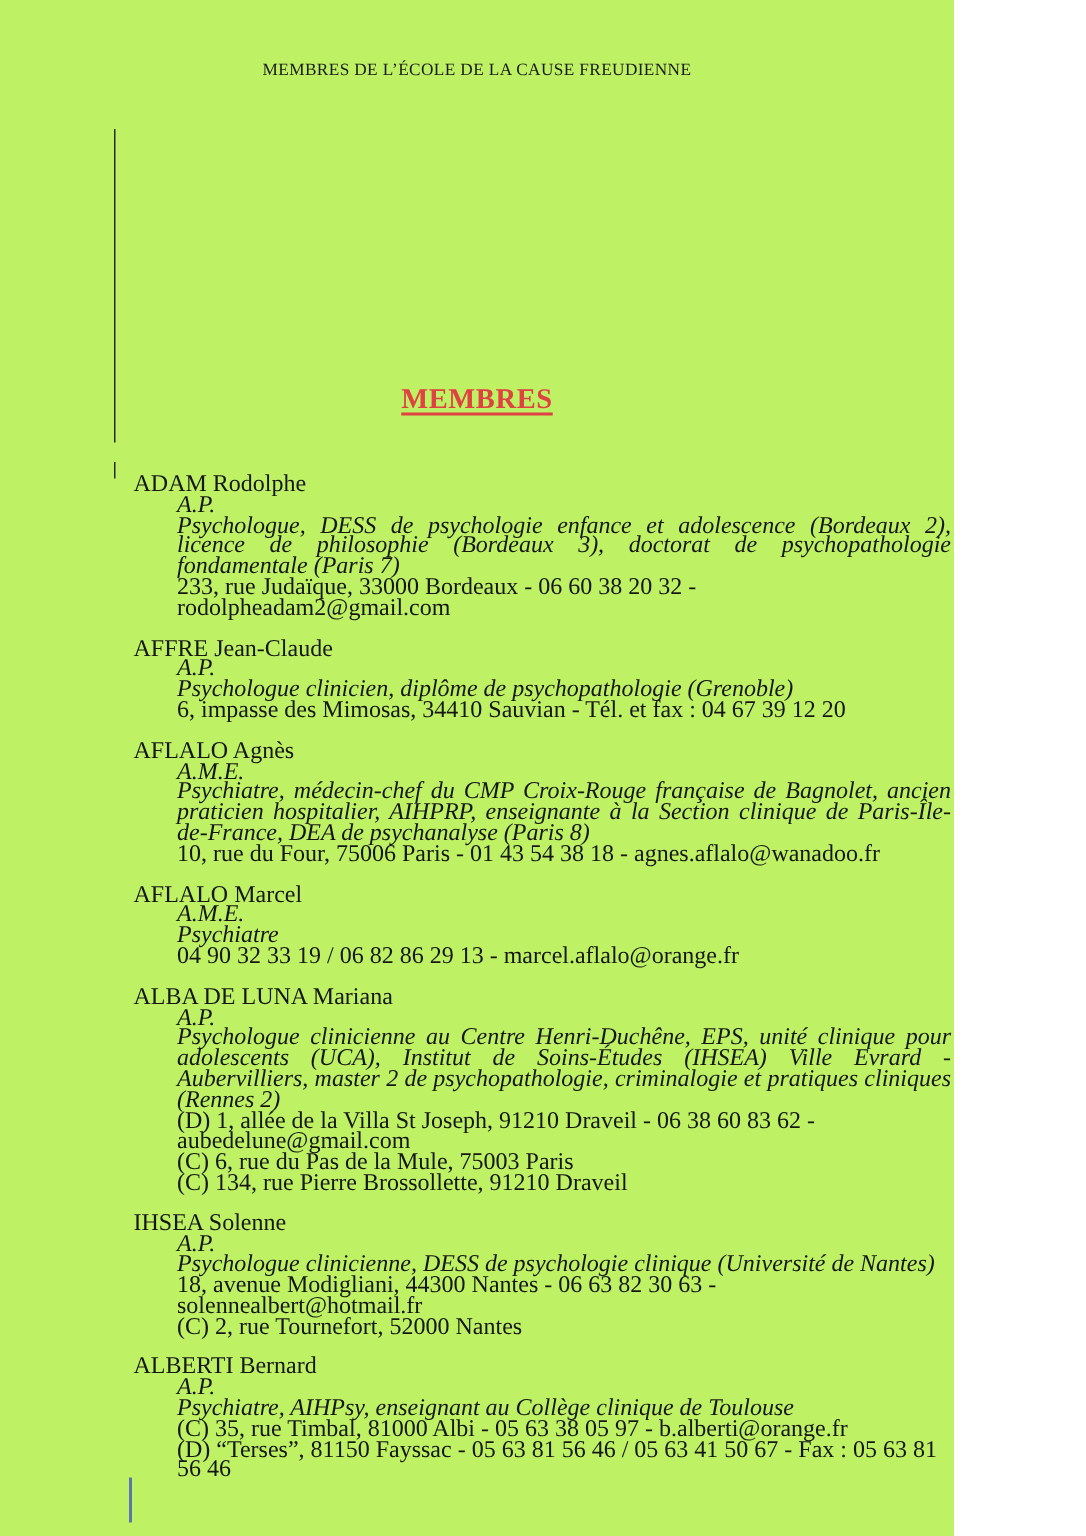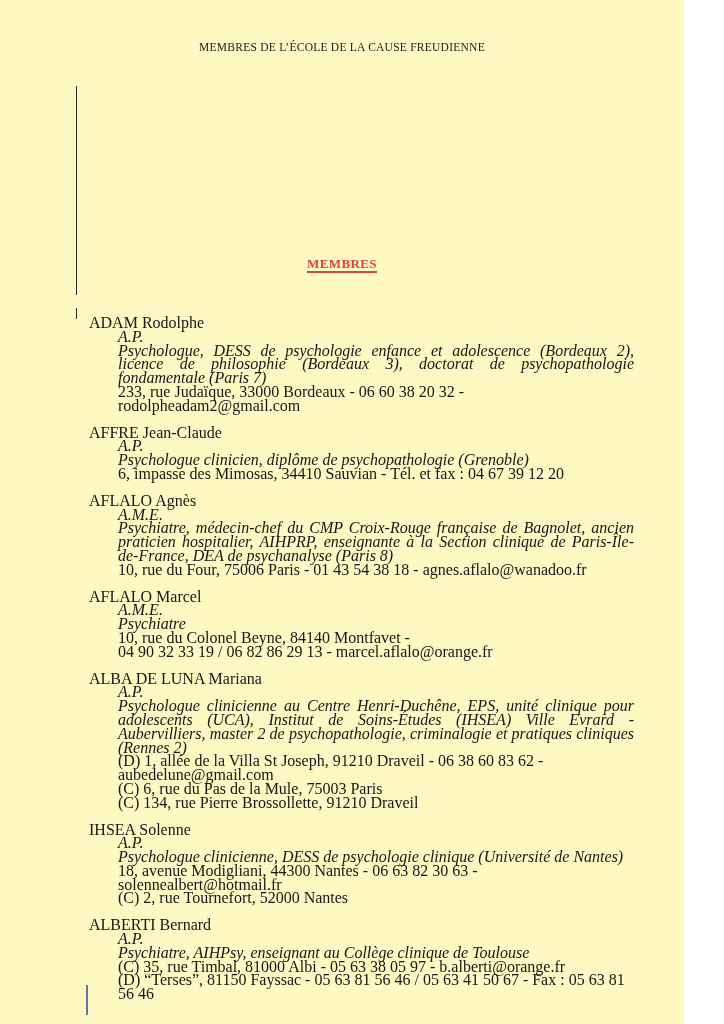--- a/index.html
+++ b/index.html
@@ -1,20 +1,20 @@
 <!DOCTYPE html>
 <html style="--accent: #e04143;"><head>
 <meta charset="utf-8">
 <style>
   html, body { margin: 0; padding: 0; background: #ffffff; }
   .page {
     position: relative;
-    width: 684px;
+    width: 636px;
     height: 1024px;
-    background: #fef9c3;
+    background: #bef264;
     font-family: "Liberation Serif", "DejaVu Serif", serif;
     color: #161616;
     overflow: hidden;
   }
   .doc-header {
     position: absolute;
     top: 41px;
     left: 0;
     width: 100%;
     text-align: center;
@@ -29,21 +29,21 @@
     background: #2a2a2a;
   }
   .change-bar.long { top: 86px; height: 209px; }
   .change-bar.short { top: 308px; height: 11px; }
   .section-title {
     position: absolute;
     top: 256px;
     left: 0;
     width: 100%;
     text-align: center;
-    font-size: 13px;
+    font-size: 19px;
     font-weight: bold;
     letter-spacing: 0.4px;
   }
   .section-title span {
     color: var(--accent, #e04143);
     text-decoration: underline;
     text-decoration-thickness: 1.5px;
     text-underline-offset: 3px;
   }
   .member-list {
@@ -105,21 +105,20 @@
     <div class="name">AFLALO Agnès</div>
     <div class="detail status">A.M.E.</div>
     <div class="detail desc">Psychiatre, médecin-chef du CMP Croix-Rouge française de Bagnolet, ancien praticien hospitalier, AIHPRP, enseignante à la Section clinique de Paris-Île-de-France, DEA de psychanalyse (Paris 8)</div>
   <div class="detail contact">10, rue du Four, 75006 Paris - 01 43 54 38 18 - agnes.aflalo@wanadoo.fr</div>
       </div>
 
   <div class="entry">
     <div class="name">AFLALO Marcel</div>
     <div class="detail status">A.M.E.</div>
     <div class="detail desc">Psychiatre</div>
-  <div class="detail contact">10, rue du Colonel Beyne, 84140 Montfavet -</div>
         <div class="detail contact">04 90 32 33 19 / 06 82 86 29 13 - marcel.aflalo@orange.fr</div>
       </div>
 
   <div class="entry">
     <div class="name">ALBA DE LUNA Mariana</div>
     <div class="detail status">A.P.</div>
     <div class="detail desc">Psychologue clinicienne au Centre Henri-Duchêne, EPS, unité clinique pour adolescents (UCA), Institut de Soins-Études (IHSEA) Ville Evrard - Aubervilliers, master 2 de psychopathologie, criminalogie et pratiques cliniques (Rennes 2)</div>
   <div class="detail contact">(D) 1, allée de la Villa St Joseph, 91210 Draveil - 06 38 60 83 62 - aubedelune@gmail.com</div>
         <div class="detail contact">(C) 6, rue du Pas de la Mule, 75003 Paris</div>
         <div class="detail contact">(C) 134, rue Pierre Brossollette, 91210 Draveil</div>

